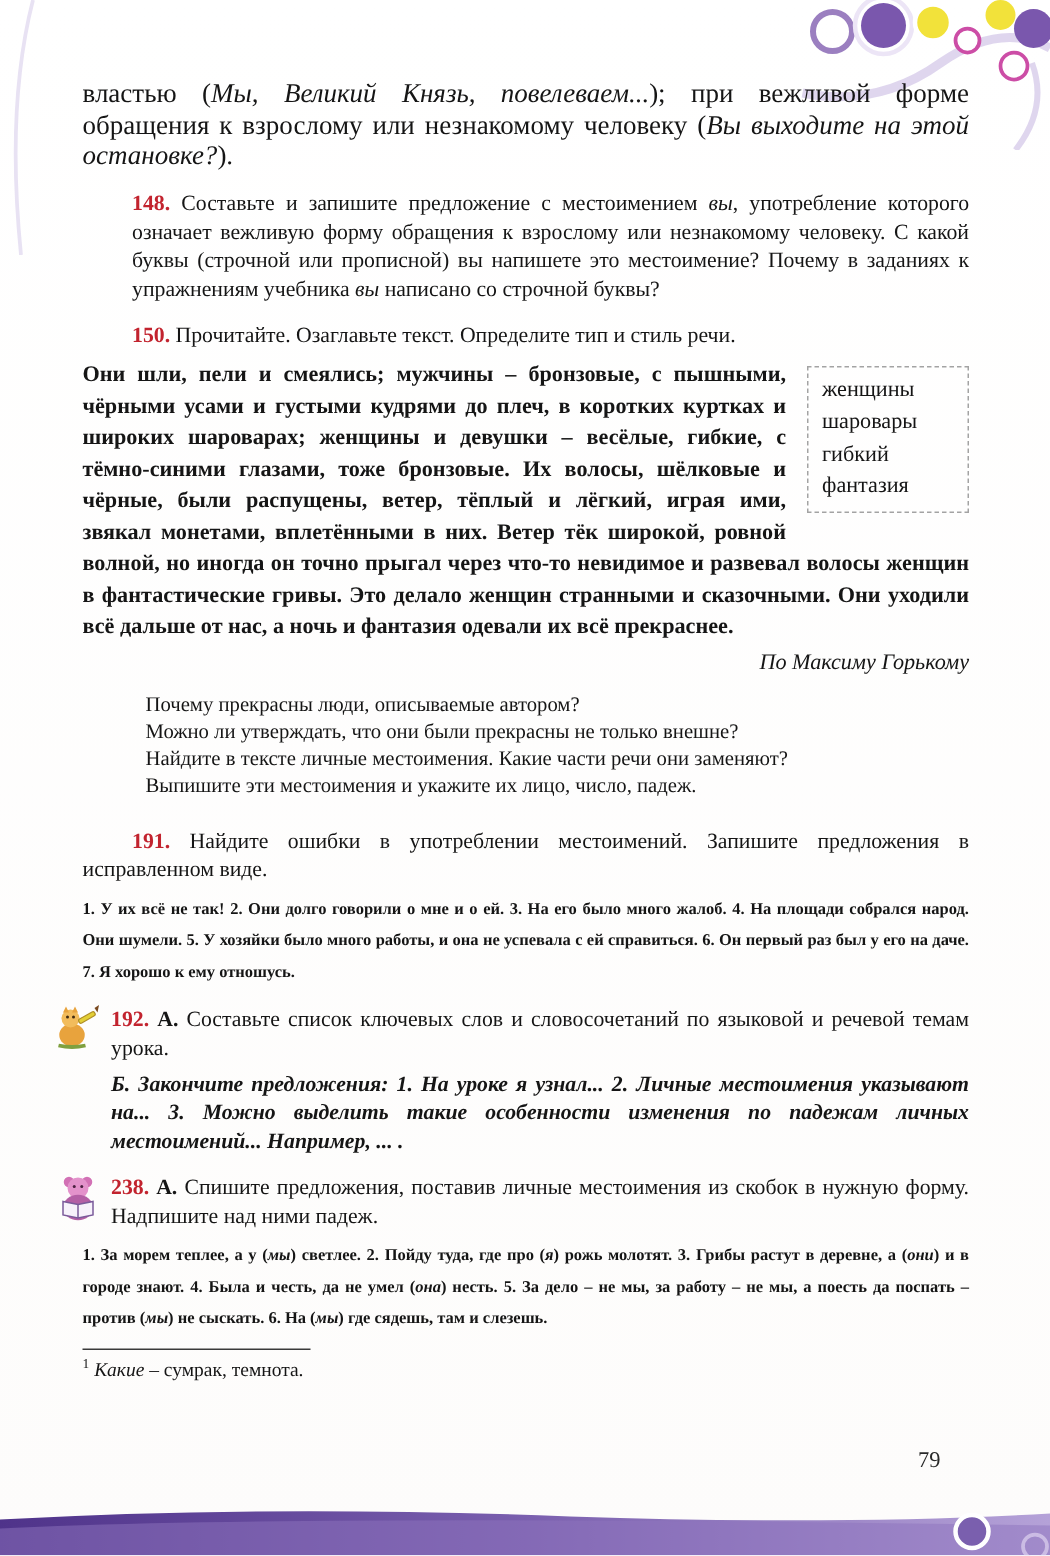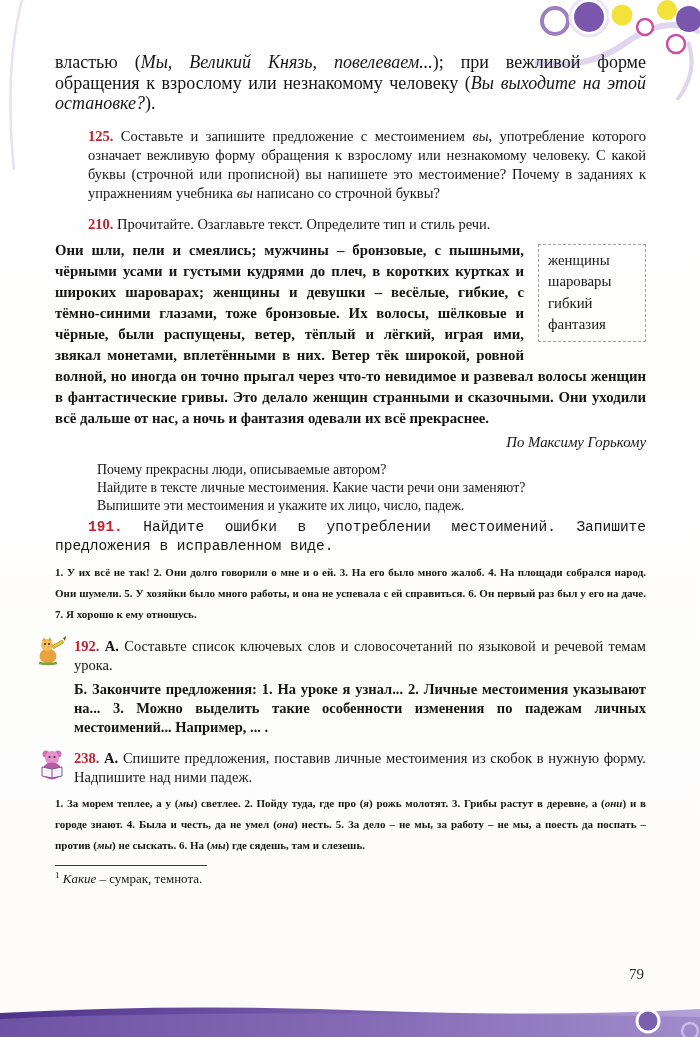--- a/index.html
+++ b/index.html
@@ -9,21 +9,21 @@
     background:#ffffff; color:#151515;
     position:relative; overflow:hidden;
   }
   .page { position:absolute; inset:0; background:linear-gradient(180deg,#ffffff 0%,#fdfcfb 100%); overflow:hidden; }
 
   
   .deco-top-right { position:absolute; top:0; right:0; }
   .deco-left { position:absolute; left:0; top:0; }
   .footer-band { position:absolute; left:0; bottom:0; width:700px; height:34px; }
   .page-number {
-    position:absolute; right:56px; bottom:54px;
+    position:absolute; right:73px; bottom:54px;
     font-size:15px; color:#2a2a2a;
   }
 
   
   .content { position:absolute; left:55px; width:591px; top:52px; }
   p { text-align:justify; }
   sup { font-size:9px; line-height:0; }
 
   .body-text { font-size:18px; line-height:20.5px; }
 
@@ -43,27 +43,27 @@
     border:1.5px dashed #a3a3a3; padding:5px 9px;
     font-size:14.8px; line-height:21.5px; font-weight:normal;
   }
   .vocab-box span { display:block; }
   .attribution { text-align:right; font-style:italic; font-size:14.8px; line-height:20px; margin-top:3px; }
   .attribution i { font-style:italic; }
 
   .questions { margin:9px 0 0 42px; }
   .questions p { font-size:13.8px; line-height:18px; text-align:left; }
 
-  .m-191 { margin-top:3px;font-family:Liberation Mono, monospace; }
+  .m-191 { margin-top:19px; }
   .sentences { font-size:11px; line-height:21px; font-weight:bold; margin-top:6px; }
   .sentences i { font-style:italic; }
 
   .exercise-with-icon { margin-top:12px; margin-left:19px; position:relative; }
   .ex-icon { position:absolute; left:-37px; top:-1px; }
-  .part-b { margin-top:5px; }
+  .part-b { margin-top:5px;font-style:italic; }
 
   .footnote { margin-top:9px; }
   .footnote-rule { width:152px; border-top:1px solid #3a3a3a; margin-bottom:4px; }
   .footnote p { font-size:13px; line-height:17px; text-align:left; }
 </style>
 </head>
 <body>
 
 <div class="page">
 
@@ -81,37 +81,38 @@
     <circle cx="120" cy="27" r="8" fill="#ffffff" stroke="#cc4da6" stroke-width="2.5"></circle>
     <circle cx="142" cy="10" r="10" fill="#f2e23a"></circle>
     <circle cx="164" cy="19" r="13" fill="#7a57ad"></circle>
     <circle cx="151" cy="44" r="9" fill="none" stroke="#cc4da6" stroke-width="2.5"></circle>
   </svg>
 
   <div class="content">
 
     <p class="body-text">властью (<i>Мы, Великий Князь, повелеваем...</i>); при вежливой форме обращения к взрослому или незнакомому человеку (<i>Вы выходите на этой остановке?</i>).</p>
 
-    <p class="instr block-indent m-189"><span class="num">125.</span> <span>Составьте и запишите предложение с местоимением <i>вы</i>, употребление которого означает вежливую форму обращения к взрослому или незнакомому человеку. С какой буквы (строчной или прописной) вы напишете это местоимение? Почему в заданиях к упражнениям учебника <i>вы</i> написано со строчной буквы?</span></p>
+    <p class="instr block-indent m-189"><span class="num">148.</span> <span>Составьте и запишите предложение с местоимением <i>вы</i>, употребление которого означает вежливую форму обращения к взрослому или незнакомому человеку. С какой буквы (строчной или прописной) вы напишете это местоимение? Почему в заданиях к упражнениям учебника <i>вы</i> написано со строчной буквы?</span></p>
 
-    <p class="instr block-indent m-190"><span class="num">210.</span> <span>Прочитайте. Озаглавьте текст. Определите тип и стиль речи.</span></p>
+    <p class="instr block-indent m-190"><span class="num">150.</span> <span>Прочитайте. Озаглавьте текст. Определите тип и стиль речи.</span></p>
 
     <div class="story">
       <div class="vocab-box">
         <span>женщины</span>
         <span>шаровары</span>
         <span>гибкий</span>
         <span>фантазия</span>
       </div>
       <p class="story-p">Они шли, пели и смеялись; мужчины – бронзовые, с пышными, чёрными усами и густыми кудрями до плеч, в коротких куртках и широких шароварах; женщины и девушки – весёлые, гибкие, с тёмно-синими глазами, тоже бронзовые. Их волосы, шёлковые и чёрные, были распущены, ветер, тёплый и лёгкий, играя ими, звякал монетами, вплетёнными в них. Ветер тёк широкой, ровной волной, но иногда он точно прыгал через что-то невидимое и развевал волосы женщин в фантастические гривы. Это делало женщин странными и сказочными. Они уходили всё дальше от нас, а ночь и фантазия одевали их всё прекраснее.</p>
       <p class="attribution">По <i>Максиму Горькому</i></p>
     </div>
 
     <div class="questions">
       <p>Почему прекрасны люди, описываемые автором?</p>
+      <p>Можно ли утверждать, что они были прекрасны не только внешне?</p>
       <p>Найдите в тексте личные местоимения. Какие части речи они заменяют?</p>
       <p>Выпишите эти местоимения и укажите их лицо, число, падеж.</p>
     </div>
 
     <p class="instr hang-indent m-191"><span class="num">191.</span> <span>Найдите ошибки в употреблении местоимений. Запишите предложения в исправленном виде.</span></p>
 
     <p class="sentences">1. У их всё не так! 2. Они долго говорили о мне и о ей. 3. На его было много жалоб. 4. На площади собрался народ. Они шумели. 5. У хозяйки было много работы, и она не успевала с ей справиться. 6. Он первый раз был у его на даче. 7. Я хорошо к ему отношусь.</p>
 
     <div class="exercise-with-icon">
       <svg class="ex-icon" width="30" height="30" viewBox="0 0 30 30">

